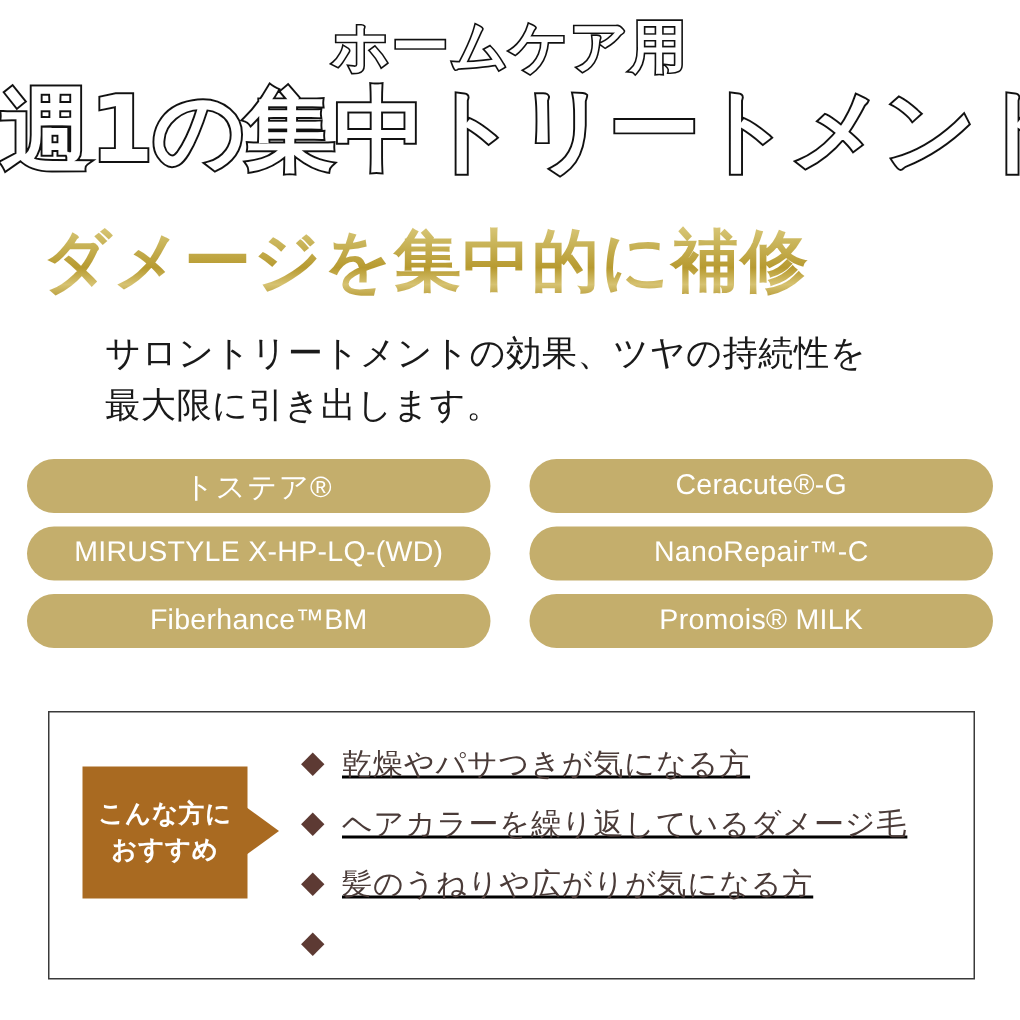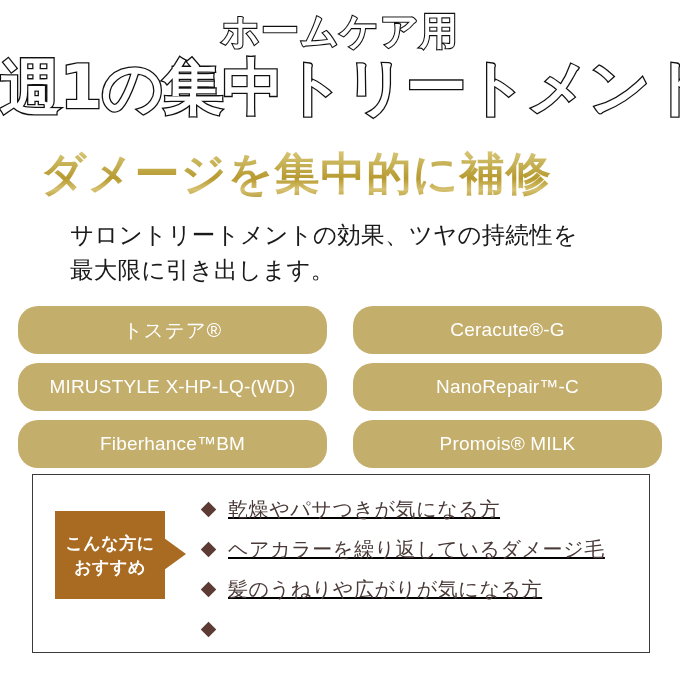--- a/index.html
+++ b/index.html
@@ -52,21 +52,21 @@
     -webkit-text-stroke: 2.6px #111111;
     paint-order: stroke fill;
     white-space: nowrap;
     margin-top: -2px;
   }
 
   
   .gold-subtitle {
     position: absolute;
     top: 146px;
-    left: 16px;
+    left: 4px;
     width: 560px;
     text-align: center;
     font-family: "DejaVu Serif", "Liberation Serif", serif;
     font-weight: 700;
     font-size: 45px;
     line-height: 56px;
     letter-spacing: 1px;
     white-space: nowrap;
     background-image: linear-gradient(180deg,
         #e0cf86 0%,
@@ -99,21 +99,21 @@
     position: absolute;
     top: 306px;
     left: 18px;
     width: 644px;
     display: grid;
     grid-template-columns: 1fr 1fr;
     column-gap: 26px;
     row-gap: 9px;
   }
   .pill {
-    height: 48px;
+    height: 36px;
     border-radius: 20px;
     background: #c4ae6c;
     display: flex;
     align-items: center;
     justify-content: center;
     color: #ffffff;
     font-family: "Liberation Sans", sans-serif;
     font-size: 19px;
     letter-spacing: 0.2px;
     white-space: nowrap;

